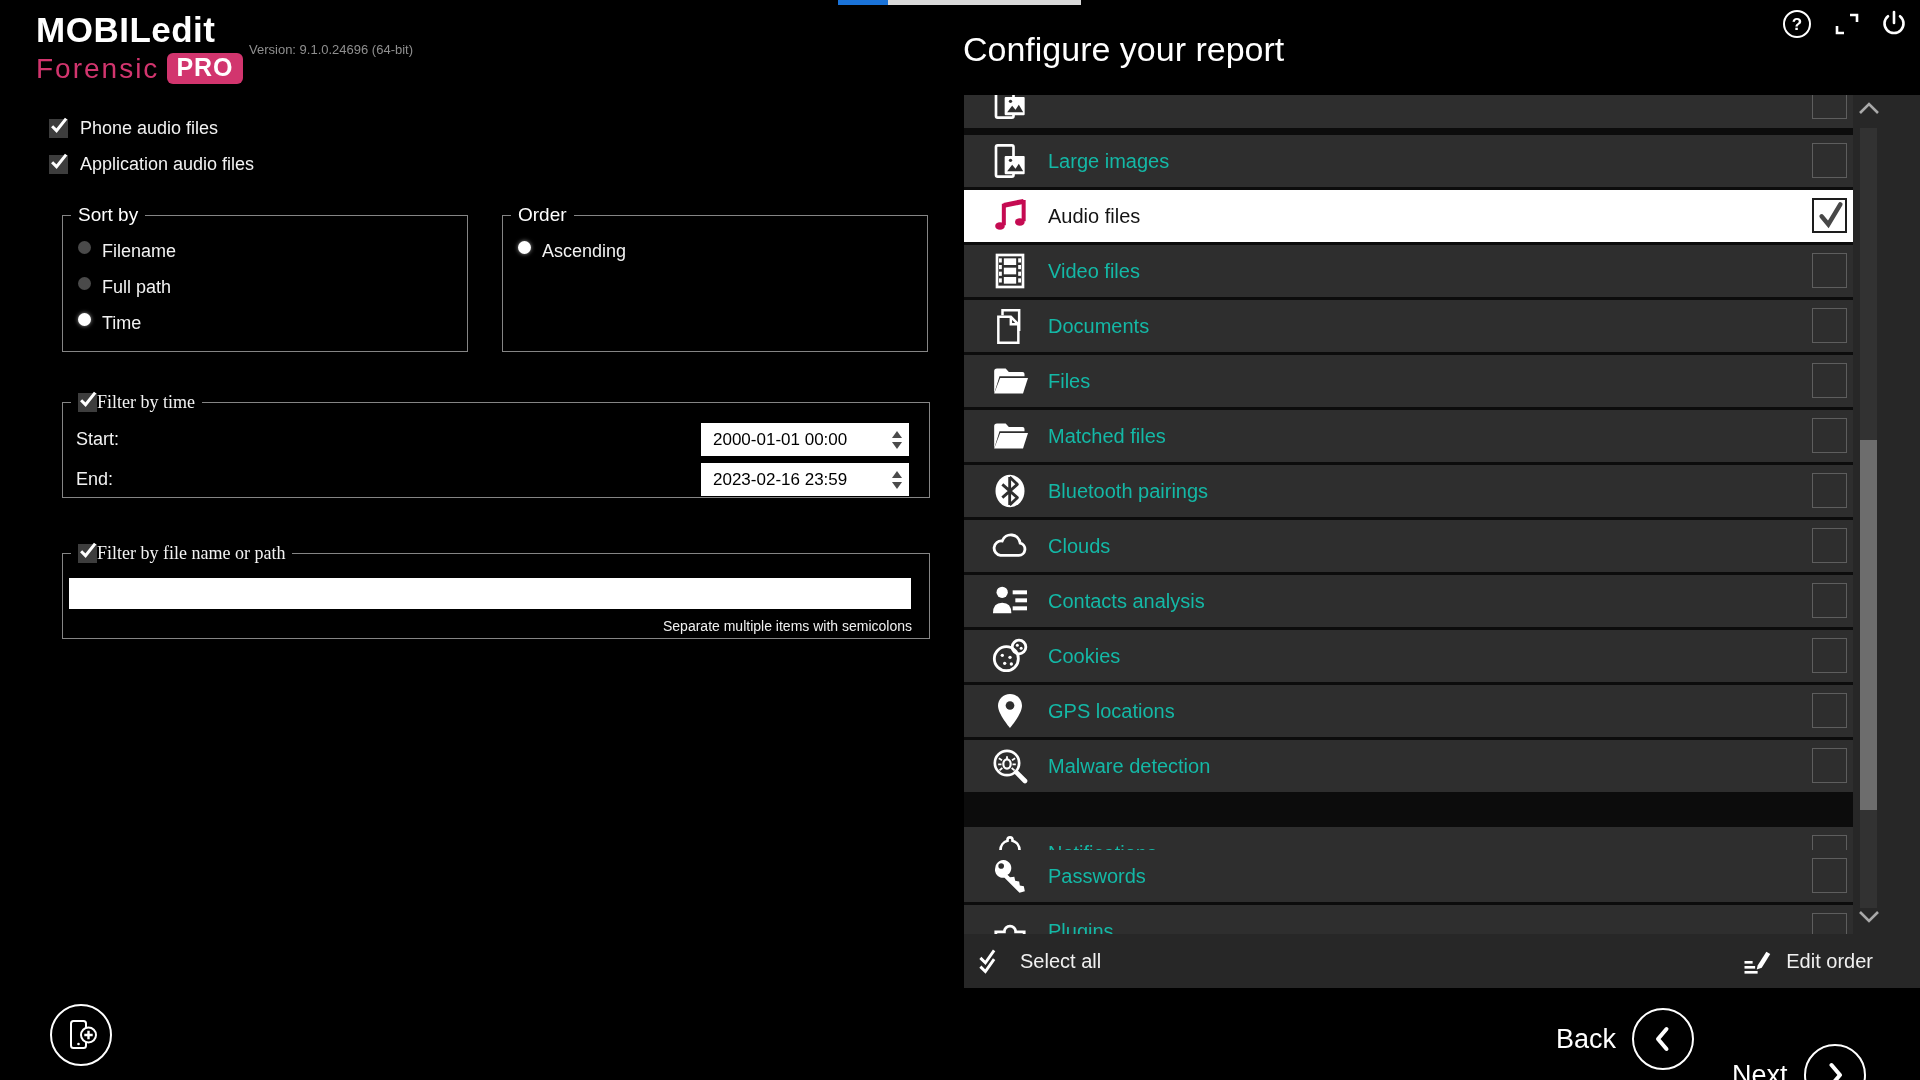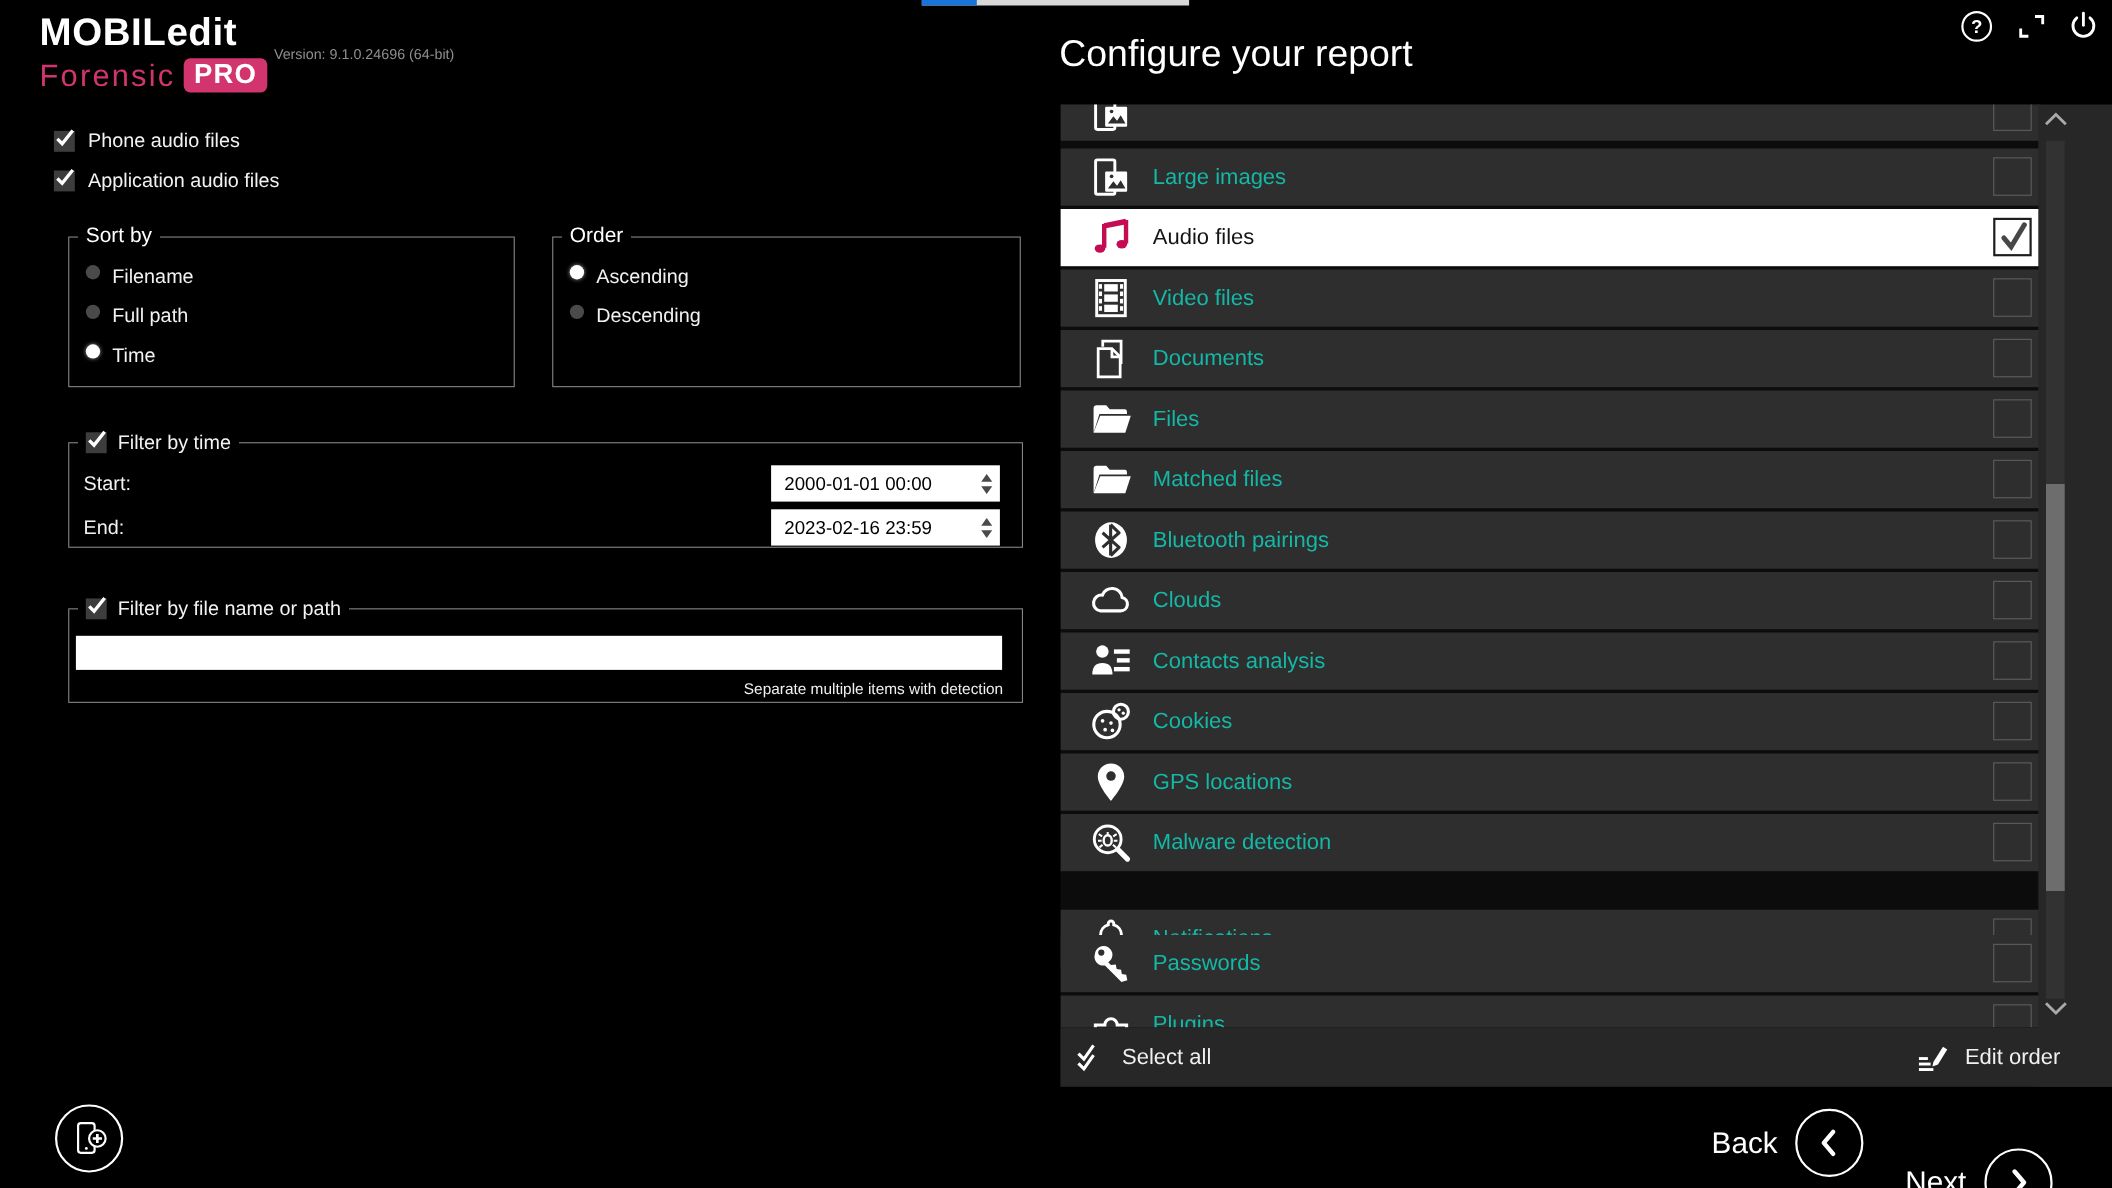--- a/index.html
+++ b/index.html
@@ -24,21 +24,21 @@
 
   
   .toggles{position:absolute;left:49px;top:114px;display:flex;flex-direction:column;gap:8px;}
   .toggle{display:flex;align-items:center;gap:12px;height:28px;cursor:pointer;}
   .cbox{width:19px;height:19px;background:#3d3d3d;position:relative;flex:0 0 auto;}
   .cbox svg{position:absolute;left:-1px;top:-4px;width:22px;height:22px;}
   .lbl{font-size:18px;color:#f2f2f2;}
 
   fieldset{position:absolute;border:1px solid #858585;border-radius:0;margin:0;padding:0;background:transparent;}
   legend{font-size:19px;color:#fff;margin-left:8px;padding:0 7px;}
-  legend.with-cb{display:flex;align-items:center;gap:10px;}
+  legend.with-cb{display:flex;align-items:center;font-family:Liberation Serif, serif;}
   #fs-sort{left:62px;top:204px;width:404px;height:146px;}
   #fs-order{left:502px;top:204px;width:424px;height:146px;}
   .radio-row{display:flex;gap:11px;margin:15px 0 0 15px;cursor:pointer;}
   .radio{width:13px;height:13px;border-radius:50%;background:#4a4a4a;flex:0 0 auto;}
   .radio.sel{background:#fff;box-shadow:0 0 4px rgba(255,255,255,.6);}
 
   #fs-time{left:62px;top:392px;width:866px;height:104px;}
   .time-row{display:flex;align-items:center;justify-content:space-between;margin:10px 20px 0 13px;}
   .time-row + .time-row{margin-top:7px;}
   .dtinput{width:208px;height:33px;background:#fff;color:#000;display:flex;align-items:center;
@@ -164,24 +164,20 @@
         </div>
       </div>
   </fieldset>
 
   <fieldset id="fs-order">
     <legend>Order</legend>
     <div id="order-options">
         <div class="radio-row">
           <span class="radio sel"></span>
           <span class="lbl">Ascending</span>
-        </div>
-        <div class="radio-row">
-          <span class="radio"></span>
-          <span class="lbl">Descending</span>
         </div>
       </div>
   </fieldset>
 
   <fieldset id="fs-time">
     <legend class="with-cb">
       <span class="cbox">
         <svg viewBox="0 0 16 16" fill="none">
             <path d="M3 8.2 l3.2 3.2 L13.2 2.6" stroke="#fff" stroke-width="2.2"></path>
           </svg>
@@ -213,21 +209,21 @@
   <fieldset id="fs-name">
     <legend class="with-cb">
       <span class="cbox">
         <svg viewBox="0 0 16 16" fill="none">
             <path d="M3 8.2 l3.2 3.2 L13.2 2.6" stroke="#fff" stroke-width="2.2"></path>
           </svg>
       </span>
       <span class="lbl">Filter by file name or path</span>
     </legend>
     <input id="name-input" type="text" value="" style="">
-    <div class="hint">Separate multiple items with detection</div>
+    <div class="hint">Separate multiple items with semicolons</div>
   </fieldset>
 
   <div id="list-viewport">
       <div class="row" style="top: -19px;">
         <span class="ric"><svg viewBox="0 0 24 24">
             <rect x="3.6" y="2.6" width="10.5" height="18.8" rx="1" fill="none" stroke="#fff" stroke-width="1.6"></rect>
             <rect x="8.8" y="9" width="12" height="11" rx=".6" fill="#fff"></rect>
             <path d="M10.3 18.2 l3-4 2 2.5 2-3 2.6 4.5z" fill="#2e2e2e"></path>
             <circle cx="12.3" cy="11.6" r="1" fill="#2e2e2e"></circle>
           </svg></span>

